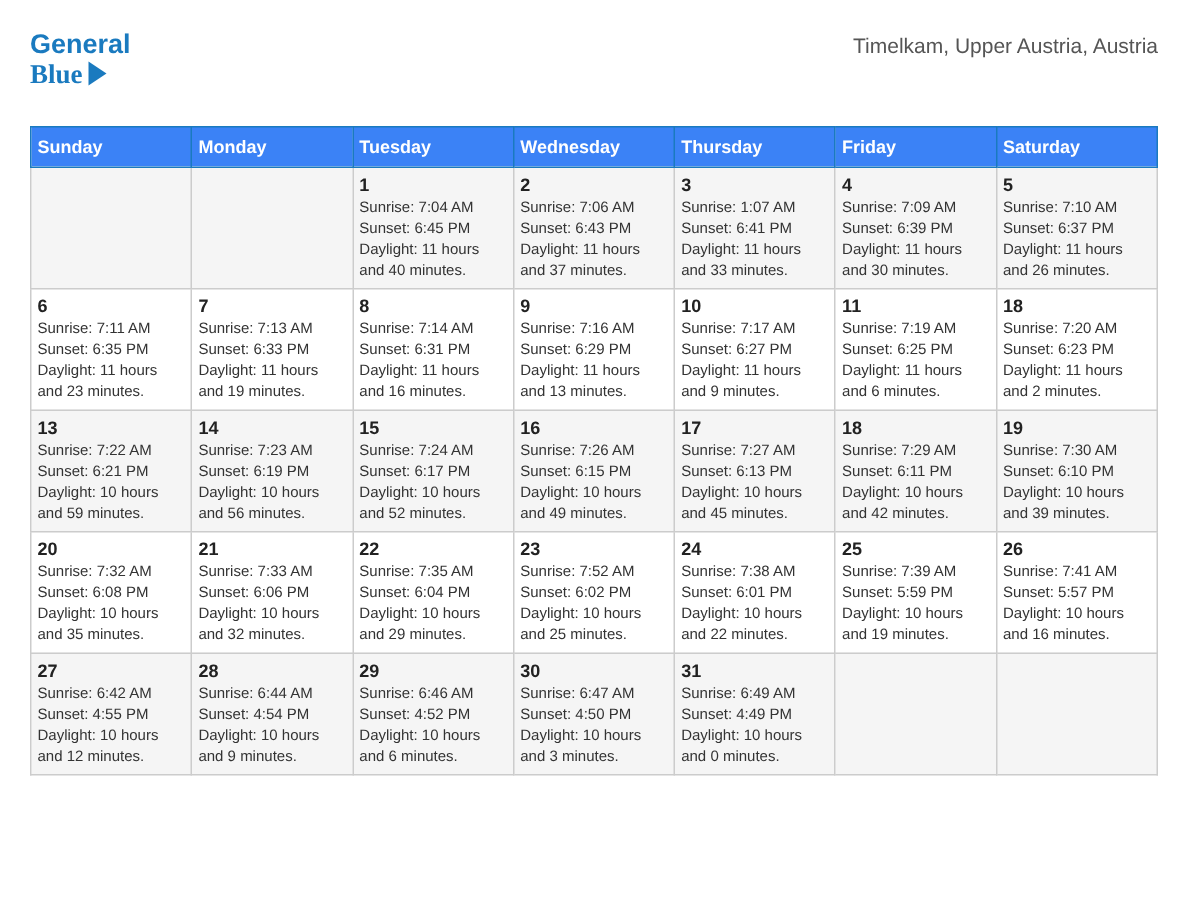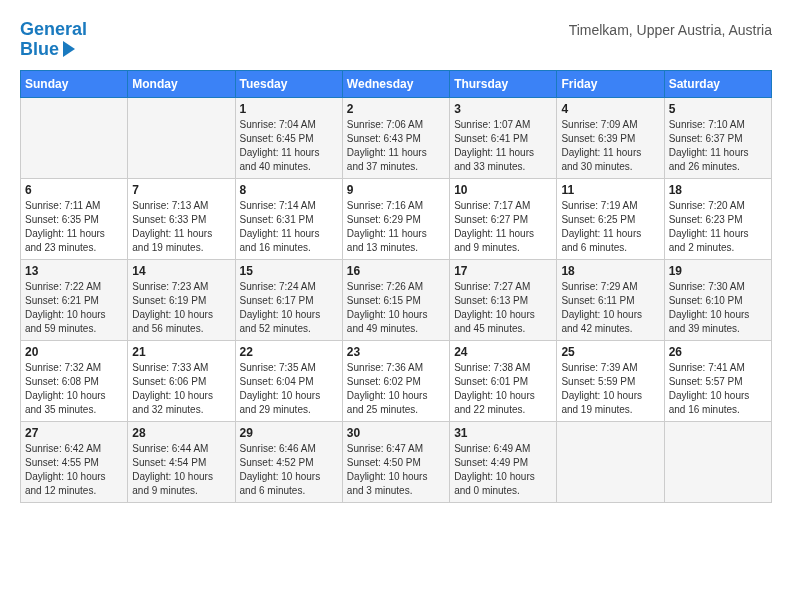--- a/index.html
+++ b/index.html
@@ -7,21 +7,21 @@
       font-family: Arial, sans-serif;
       background: #fff;
       width: 792px;
       min-height: 612px;
       padding: 20px;
     }
     .header {
       display: flex;
       justify-content: space-between;
       align-items: flex-start;
-      margin-bottom: 10px;
+      margin-bottom: 24px;
     }
     .logo {
       display: flex;
       align-items: center;
     }
     .logo-text {
       font-size: 18px;
       font-weight: bold;
       color: #333;
       line-height: 1.1;
@@ -93,21 +93,21 @@
   </style>
 </head>
 <body>
 
 <div class="header">
   <div class="logo">
     <div>
       <div class="logo-text">
         <span>General</span>
       </div>
-      <div style="display:flex;align-items:center;">
+      <div style="display:flex;align-items:center;font-family:Liberation Serif, serif;">
         <span class="logo-text" style="color:#1a7abf;">Blue</span>
         <div class="logo-arrow"></div>
       </div>
     </div>
   </div>
   <div class="title-block">
     <div class="location">Timelkam, Upper Austria, Austria</div>
   </div>
 </div>
 
@@ -260,21 +260,21 @@
 Daylight: 10 hours and 32 minutes.</div>
         </td>
         <td>
           <div class="day-num">22</div>
           <div class="day-info">Sunrise: 7:35 AM
 Sunset: 6:04 PM
 Daylight: 10 hours and 29 minutes.</div>
         </td>
         <td>
           <div class="day-num">23</div>
-          <div class="day-info">Sunrise: 7:36 AM
+          <div class="day-info">Sunrise: 7:52 AM
 Sunset: 6:02 PM
 Daylight: 10 hours and 25 minutes.</div>
         </td>
         <td>
           <div class="day-num">24</div>
           <div class="day-info">Sunrise: 7:38 AM
 Sunset: 6:01 PM
 Daylight: 10 hours and 22 minutes.</div>
         </td>
         <td>

